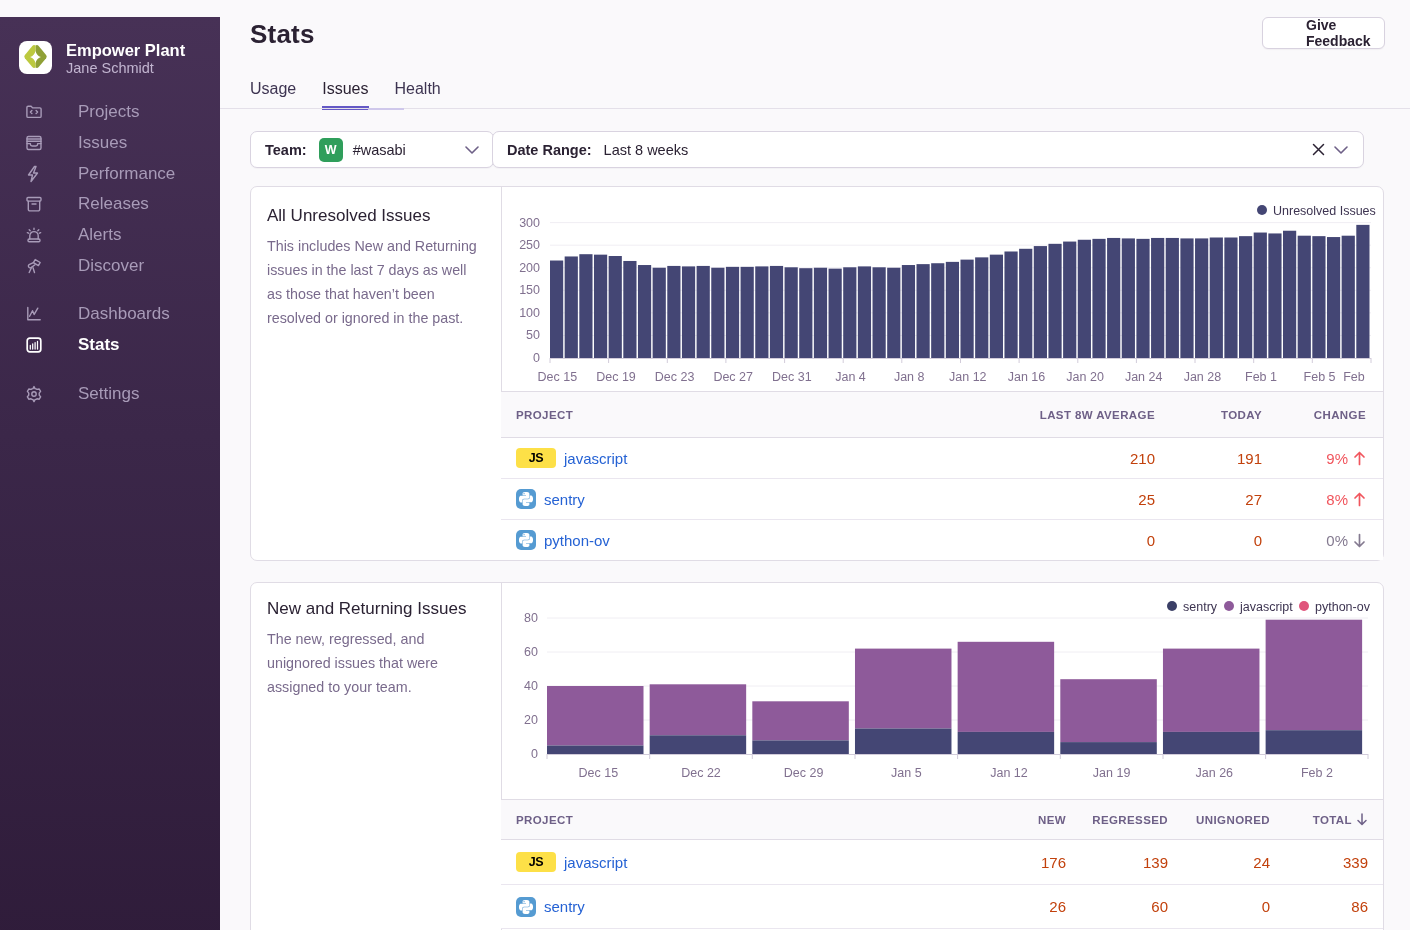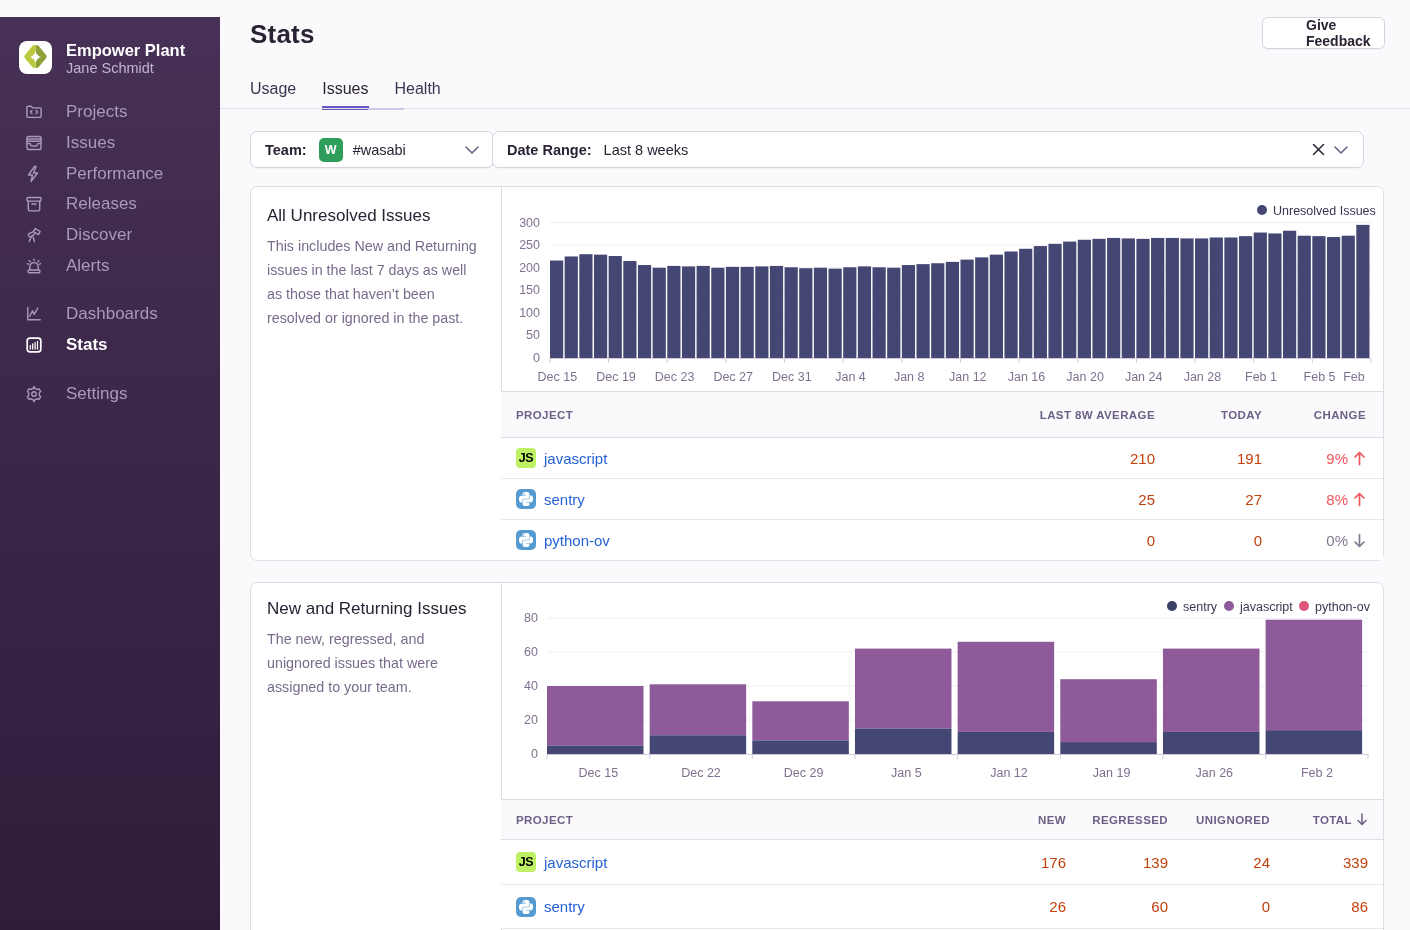--- a/index.html
+++ b/index.html
@@ -10,21 +10,21 @@
 .sidebar { position:absolute; left:0; top:17px; width:220px; height:930px;
   background:linear-gradient(180deg,#473156 0%,#3b2749 45%,#2f1c3a 100%); }
 .org { position:relative; height:80px; }
 .orglogo { position:absolute; left:19px; top:24px; width:33px; height:33px; background:#fff; border-radius:8px; }
 .orglogo svg { position:absolute; left:0; top:0; }
 .orgname { position:absolute; left:66px; top:24px; color:#fff; font-size:16.5px; font-weight:bold; }
 .orguser { position:absolute; left:66px; top:43px; color:#c2b5d0; font-size:14.5px; }
 .nav { height:30.7px; display:flex; align-items:center; padding-left:25px; }
 .nav:first-of-type { margin-top:0; }
 .nico { width:18px; height:18px; margin-right:23px; display:flex; align-items:center; }
-.nlab { color:#a89bb8; font-size:17px; }
+.nlab { color:#a89bb8; font-size:17px;margin-left:12px; }
 .nlab.on { color:#fff; font-weight:bold; }
 
 
 .h1 { position:absolute; left:250px; top:19px; font-size:26px; font-weight:bold; color:#2b2233; letter-spacing:0.2px; }
 .feedback { position:absolute; left:1262px; top:17px; width:123px; height:32px; background:#fff;
   border:1px solid #d8d2df; border-radius:6px; font-size:14px; font-weight:bold; color:#2b2233;
   display:flex; align-items:center; justify-content:center; box-shadow:0 1px 1px rgba(40,30,60,0.04);padding-left:43px; }
 .tabs { position:absolute; left:250px; top:80px; display:flex; }
 .tab { font-size:16px; color:#3d3451; margin-right:26px; padding-bottom:8px; }
 .tab.active { border-bottom:4px solid #6458c5; color:#2b2233; }
@@ -46,21 +46,21 @@
 .pdesc { position:absolute; left:16px; font-size:14.3px; color:#796a8c; line-height:24px; width:226px; }
 
 
 .thead { display:flex; align-items:center; background:#faf9fb; border-top:1px solid #e0dce5; border-bottom:1px solid #e0dce5; }
 .trow { display:flex; align-items:center; border-bottom:1px solid #eae6ef; background:#fff; }
 .cell { white-space:nowrap; }
 .cproj { flex:1; padding-left:15px; display:flex; align-items:center; }
 .cnum { text-align:right; font-size:15px; color:#c2410c; padding-right:17px; }
 .th { font-size:11.5px; font-weight:bold; color:#6e6087; letter-spacing:0.4px; }
 .plink { color:#2562d4; font-size:15px; margin-left:8px; }
-.jsicon { width:20px; height:20px; background:#bef264; border-radius:4px; color:#000;
+.jsicon { width:40px; height:20px; background:#fde047; border-radius:4px; color:#000;
   font-weight:bold; font-size:12.5px; letter-spacing:-0.5px; display:flex; align-items:center; justify-content:center; }
 .picon { width:20px; height:20px; background:#559bd2; border-radius:5px; display:flex; align-items:center; justify-content:center; }
 .chg-red { color:#f1555d; }
 .chg-gray { color:#847a90; }
 .axl { font-size:12.5px; fill:#80708f; font-family:"Liberation Sans",sans-serif; }
 .leg { font-size:12.5px; fill:#3d3451; font-family:"Liberation Sans",sans-serif; }
 </style></head>
 <body>
 <div class="sidebar">
   <div class="org">
@@ -107,36 +107,36 @@
           <rect x="2" y="2.5" width="14" height="3.6" rx="1" stroke="#a89bb8" stroke-width="1.4" fill="none" stroke-linecap="round" stroke-linejoin="round"></rect>
           <path d="M3.3 6.1v8.2a1.6 1.6 0 0 0 1.6 1.6h8.2a1.6 1.6 0 0 0 1.6-1.6V6.1" stroke="#a89bb8" stroke-width="1.4" fill="none" stroke-linecap="round" stroke-linejoin="round"></path>
           <path d="M7 9h4" stroke="#a89bb8" stroke-width="1.4" fill="none" stroke-linecap="round" stroke-linejoin="round"></path>
         </svg>
       </span>
       <span class="nlab">Releases</span>
     </div>
     <div class="nav">
       <span class="nico">
         <svg width="18" height="18" viewBox="0 0 18 18">
+          <path d="M4.8 13V9.8a4.2 4.2 0 0 1 8.4 0V13" stroke="#a89bb8" stroke-width="1.4" fill="none" stroke-linecap="round" stroke-linejoin="round"></path>
+          <rect x="3" y="13" width="12" height="2.8" rx="1.2" stroke="#a89bb8" stroke-width="1.4" fill="none" stroke-linecap="round" stroke-linejoin="round"></rect>
+          <path d="M9 3.6V2.2M5.2 4.7l-1-1M12.8 4.7l1-1M3.6 7.2l-1.3-.5M14.4 7.2l1.3-.5" stroke="#a89bb8" stroke-width="1.4" fill="none" stroke-linecap="round" stroke-linejoin="round"></path>
+        </svg>
+      </span>
+      <span class="nlab">Alerts</span>
+    </div>
+    <div class="nav">
+      <span class="nico">
+        <svg width="18" height="18" viewBox="0 0 18 18">
           <path d="M10.2 2.6l5 2.9-1.8 3.1-5-2.9z" stroke="#a89bb8" stroke-width="1.4" fill="none" stroke-linecap="round" stroke-linejoin="round"></path>
           <path d="M8.4 5.7l-4.3 2a1.5 1.5 0 0 0-.4 2.2l.3.4a1.5 1.5 0 0 0 2.1.3l3.9-2.8" stroke="#a89bb8" stroke-width="1.4" fill="none" stroke-linecap="round" stroke-linejoin="round"></path>
           <path d="M6.5 10.5l-2.3 5M8 10.8l1.5 4.7" stroke="#a89bb8" stroke-width="1.4" fill="none" stroke-linecap="round" stroke-linejoin="round"></path>
         </svg>
       </span>
       <span class="nlab">Discover</span>
-    </div>
-    <div class="nav">
-      <span class="nico">
-        <svg width="18" height="18" viewBox="0 0 18 18">
-          <path d="M4.8 13V9.8a4.2 4.2 0 0 1 8.4 0V13" stroke="#a89bb8" stroke-width="1.4" fill="none" stroke-linecap="round" stroke-linejoin="round"></path>
-          <rect x="3" y="13" width="12" height="2.8" rx="1.2" stroke="#a89bb8" stroke-width="1.4" fill="none" stroke-linecap="round" stroke-linejoin="round"></rect>
-          <path d="M9 3.6V2.2M5.2 4.7l-1-1M12.8 4.7l1-1M3.6 7.2l-1.3-.5M14.4 7.2l1.3-.5" stroke="#a89bb8" stroke-width="1.4" fill="none" stroke-linecap="round" stroke-linejoin="round"></path>
-        </svg>
-      </span>
-      <span class="nlab">Alerts</span>
     </div>
     <div style="height:18px"></div>
     <div class="nav">
       <span class="nico">
         <svg width="18" height="18" viewBox="0 0 18 18">
           <path d="M2.8 2.5v12.3h12.4" stroke="#a89bb8" stroke-width="1.4" fill="none" stroke-linecap="round" stroke-linejoin="round"></path>
           <path d="M4.6 11.3l2.9-5.6 1.7 3.7 3.6-6.2" stroke="#a89bb8" stroke-width="1.4" fill="none" stroke-linecap="round" stroke-linejoin="round"></path>
         </svg>
       </span>
       <span class="nlab">Dashboards</span>

